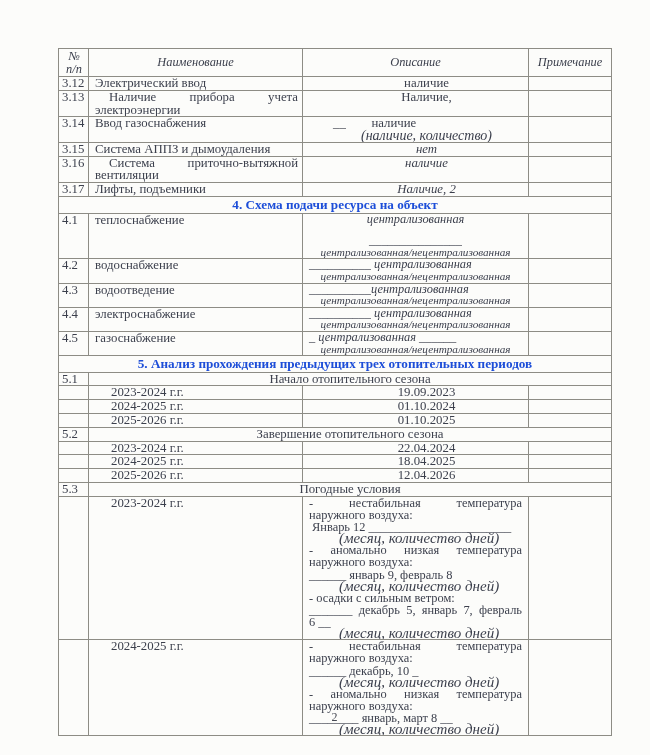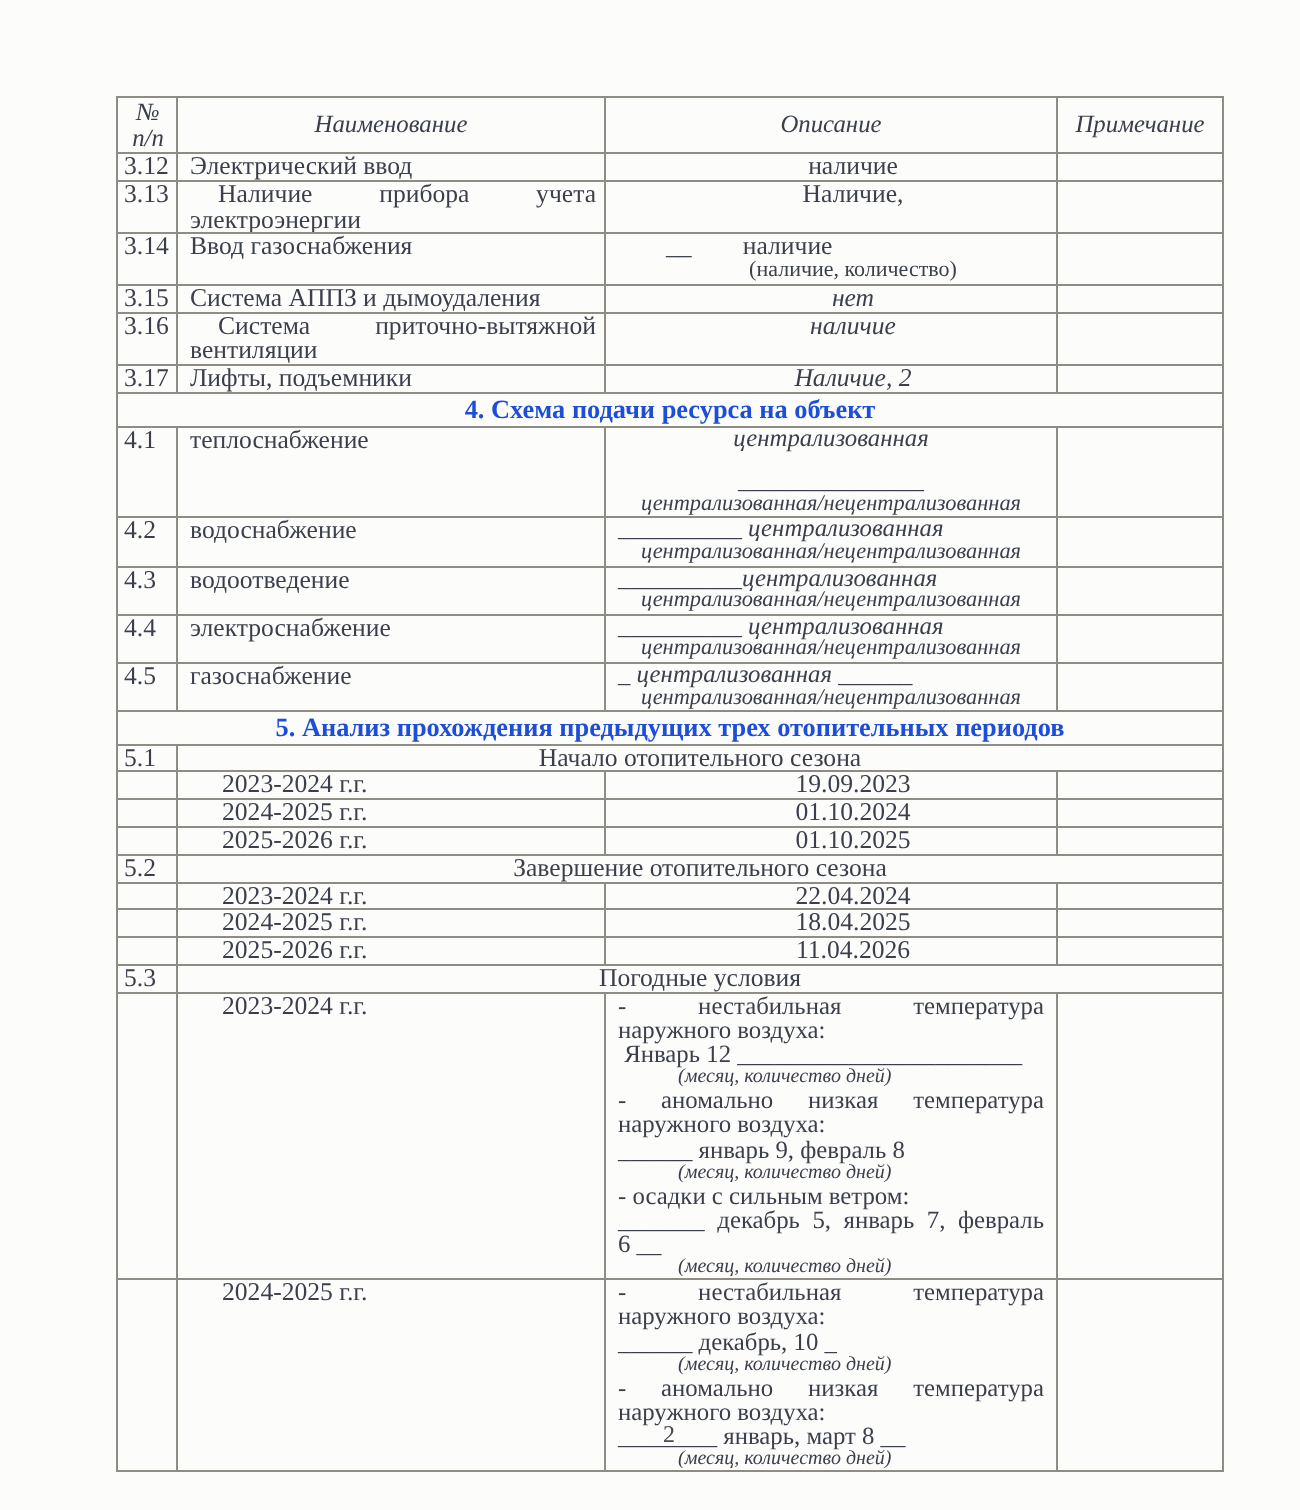--- a/index.html
+++ b/index.html
@@ -30,34 +30,34 @@
   
   td.num{padding-left:3px;text-align:left;}
   
   td.nm{padding-left:6px;padding-right:4px;}
   td.nm .jl{text-align:justify;text-align-last:justify;margin-left:14px;}
   td.nm.ind{padding-left:22px;}
   
   td.dc{text-align:center;padding-left:24px;}
   td.dc.it{font-style:italic;}
   .preleft{white-space:pre;text-align:left;padding-left:6px;}
-  .hintline{font-size:11px;line-height:11.6px;text-align:center;}
+  .hintline{font-style:italic;font-size:14px;line-height:11.6px;text-align:center;}
   
   td.sec{font-weight:bold;text-align:center;font-size:13.2px;line-height:13.6px;color:#1d4ed8;padding:1px 2px;}
   td.sub{ text-align:center;line-height:12.4px;}
   
   td.s4{font-style:italic;text-align:center;font-size:12.4px;line-height:11.6px;}
   td.s4 .vhint{font-size:11.2px;line-height:11.6px;}
   td.s4 .left{text-align:left;white-space:pre;padding-left:4px;}
   .sp{height:10px;}
   
   td.wx{padding:0 6px 0 6px;}
   td.wx .ln{white-space:pre;text-align:left;font-size:12.4px;line-height:12.1px;}
   td.wx .ln.j{white-space:normal;text-align:justify;text-align-last:justify;}
-  td.wx .ln.hint{font-style:italic;font-size:10px;line-height:11.2px;padding-left:30px;}
+  td.wx .ln.hint{font-style:italic;font-size:15px;line-height:11.2px;padding-left:30px;}
   
   .pageno{
     position:absolute;left:58px;top:710px;width:553px;
     text-align:center;font-size:12px;color:#474a54;
   }
 </style>
 </head>
 <body>
 
 <div class="sheet">
@@ -226,21 +226,21 @@
     </tr>
     <tr>
       <td class="num"></td>
       <td class="nm ind">2024-2025 г.г.</td>
       <td class="dc">18.04.2025</td>
       <td></td>
     </tr>
     <tr>
       <td class="num"></td>
       <td class="nm ind">2025-2026 г.г.</td>
-      <td class="dc">11.04.2026</td>
+      <td class="dc">12.04.2026</td>
       <td></td>
     </tr>
 
     <tr>
       <td class="num">5.3</td>
       <td class="sub" colspan="3">Погодные условия</td>
     </tr>
 
     <tr>
       <td class="num"></td>

